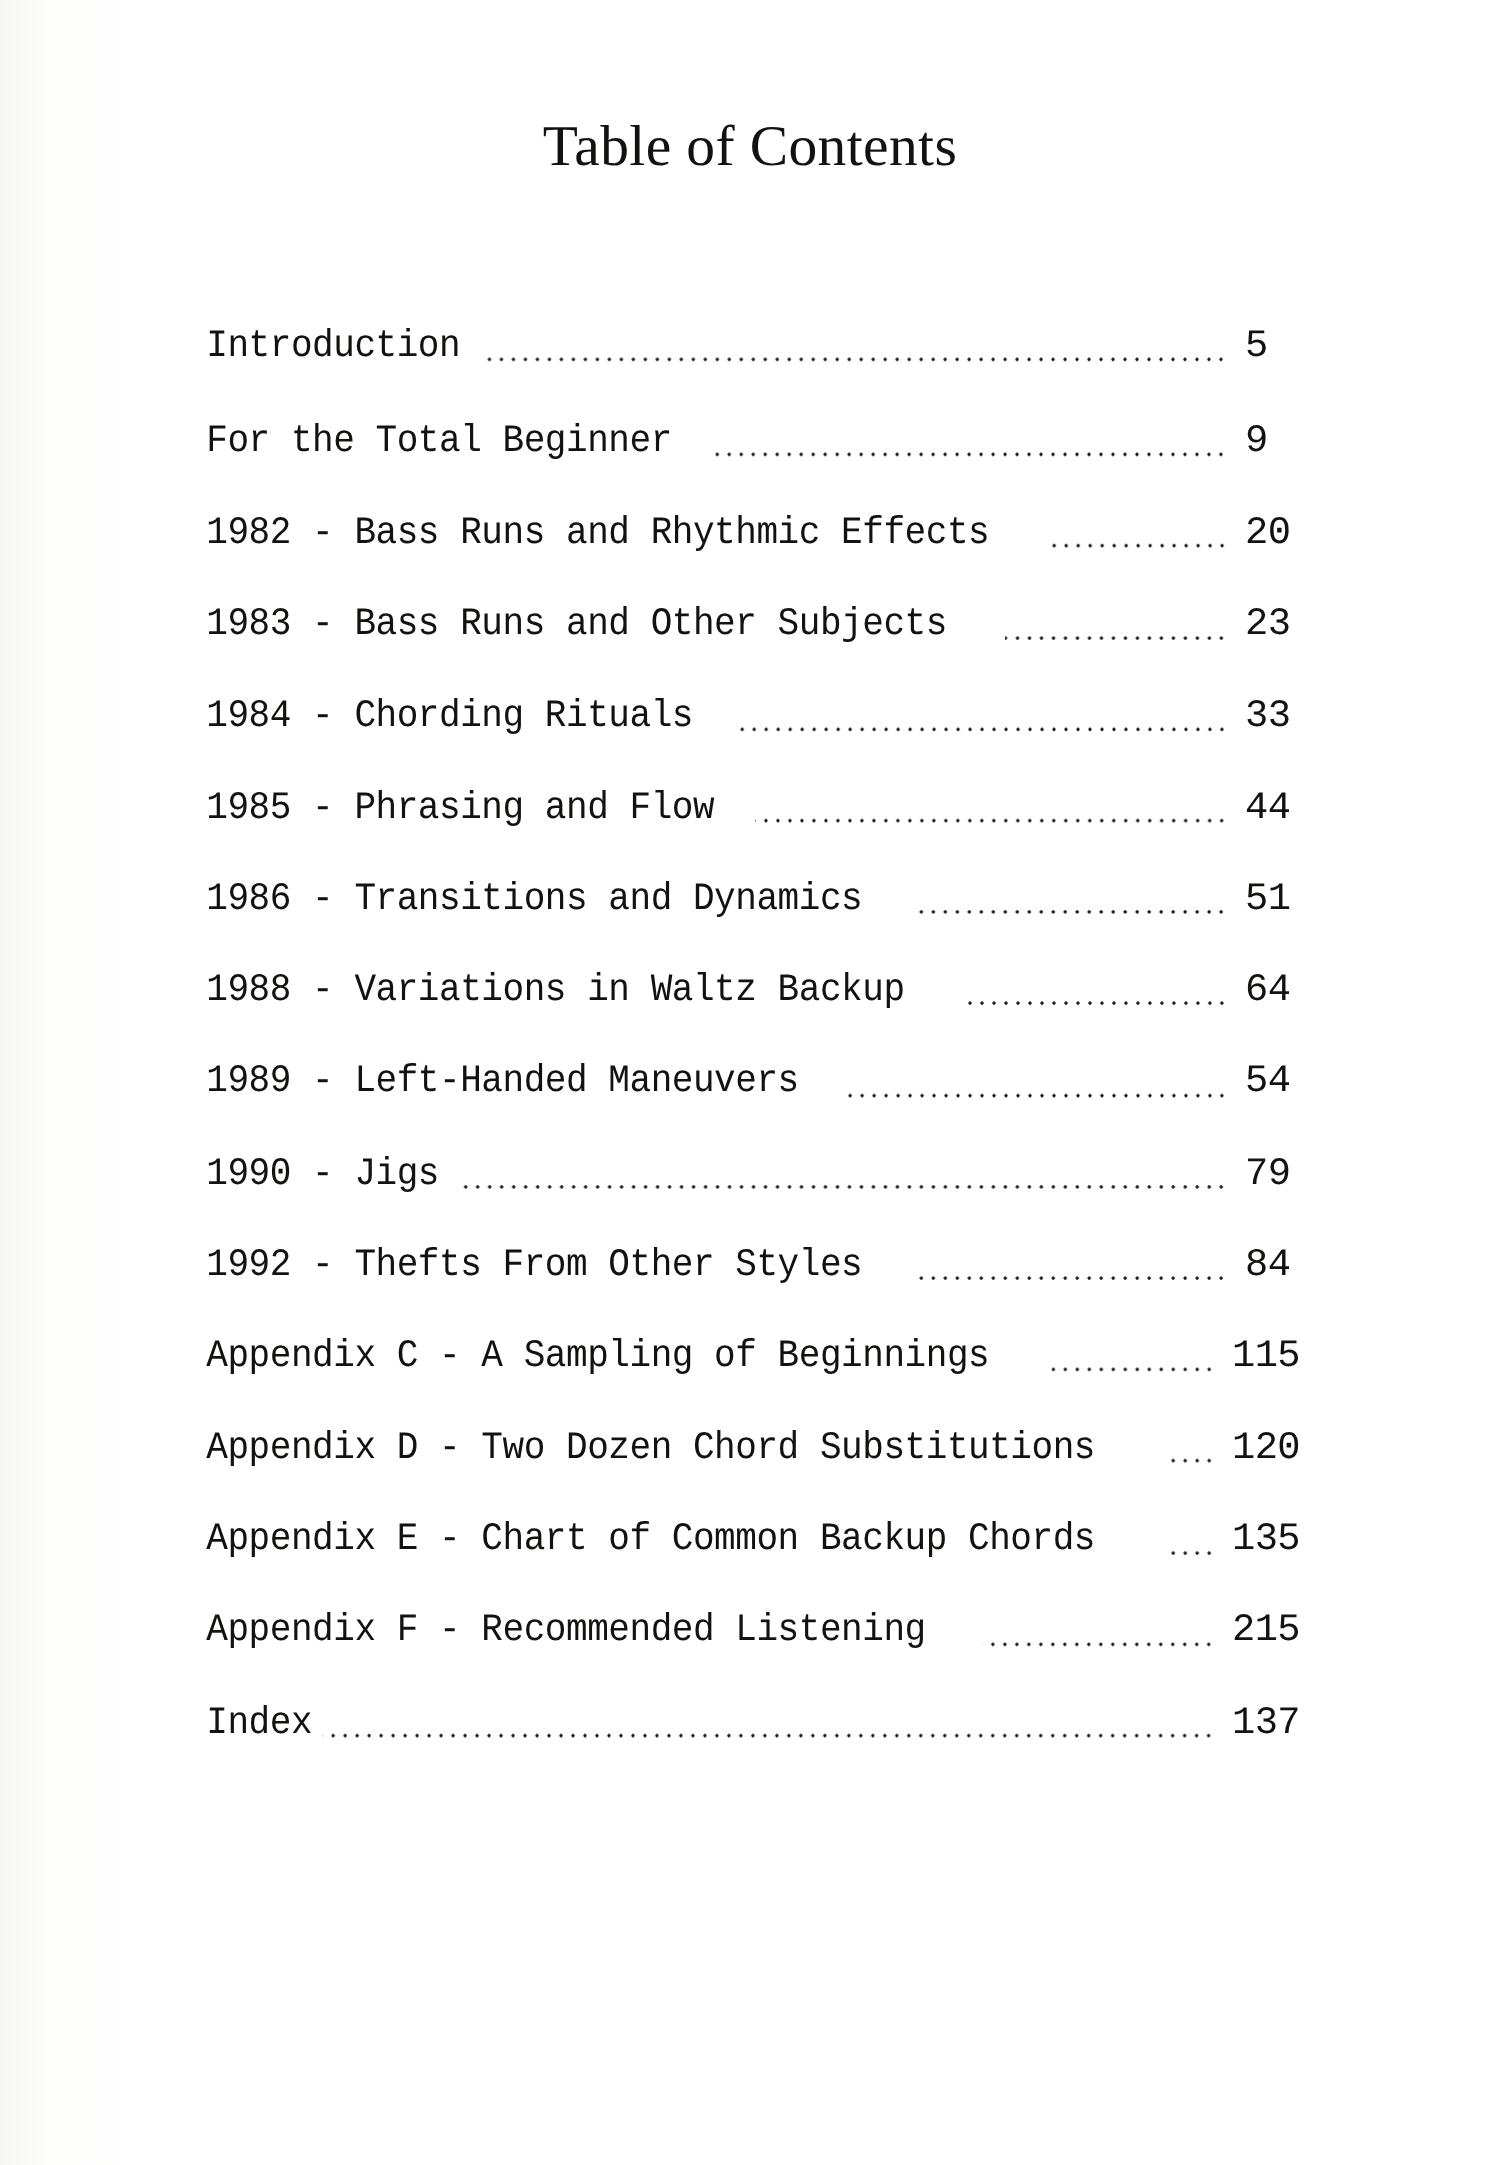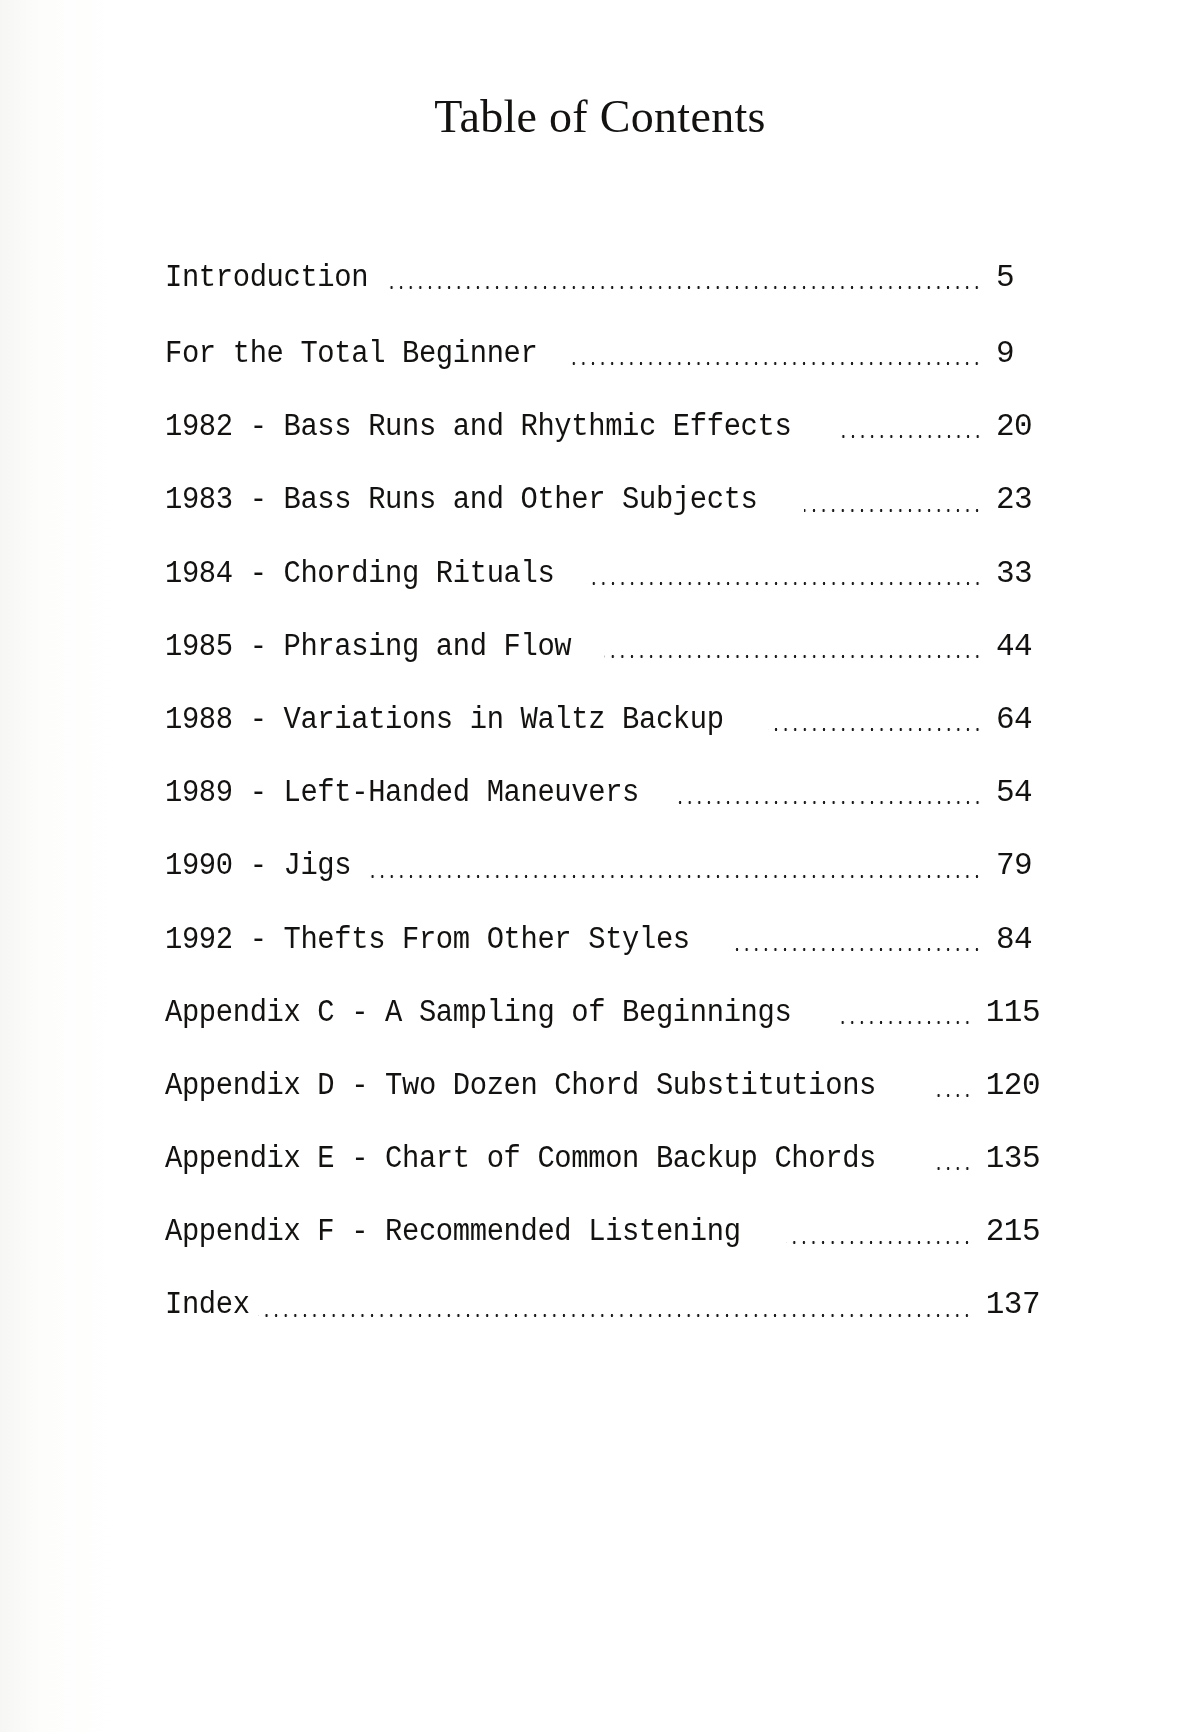--- a/index.html
+++ b/index.html
@@ -119,20 +119,25 @@
       <span class="toc-label">1984 - Chording Rituals</span>
       <span class="toc-leader"></span>
       <span class="toc-page">33</span>
     </li>
     <li class="toc-row">
       <span class="toc-label">1985 - Phrasing and Flow</span>
       <span class="toc-leader"></span>
       <span class="toc-page">44</span>
     </li>
     <li class="toc-row">
+      <span class="toc-label">1986 - Transitions and Dynamics</span>
+      <span class="toc-leader"></span>
+      <span class="toc-page">51</span>
+    </li>
+    <li class="toc-row">
       <span class="toc-label">1988 - Variations in Waltz Backup</span>
       <span class="toc-leader"></span>
       <span class="toc-page">64</span>
     </li>
     <li class="toc-row">
       <span class="toc-label">1989 - Left-Handed Maneuvers</span>
       <span class="toc-leader"></span>
       <span class="toc-page">54</span>
     </li>
     <li class="toc-row">

